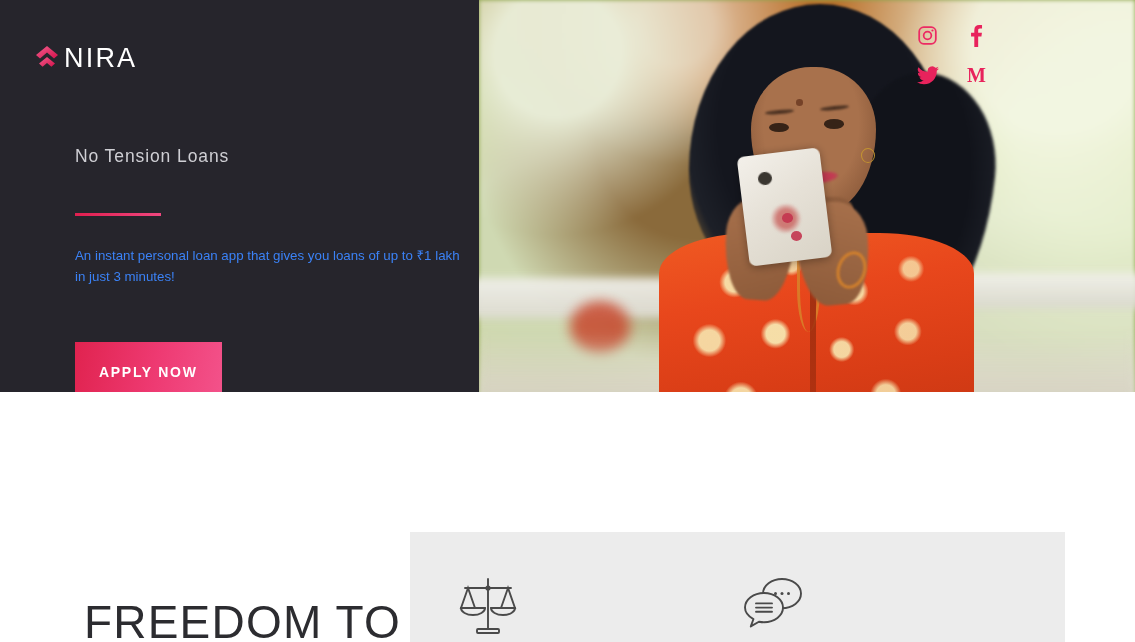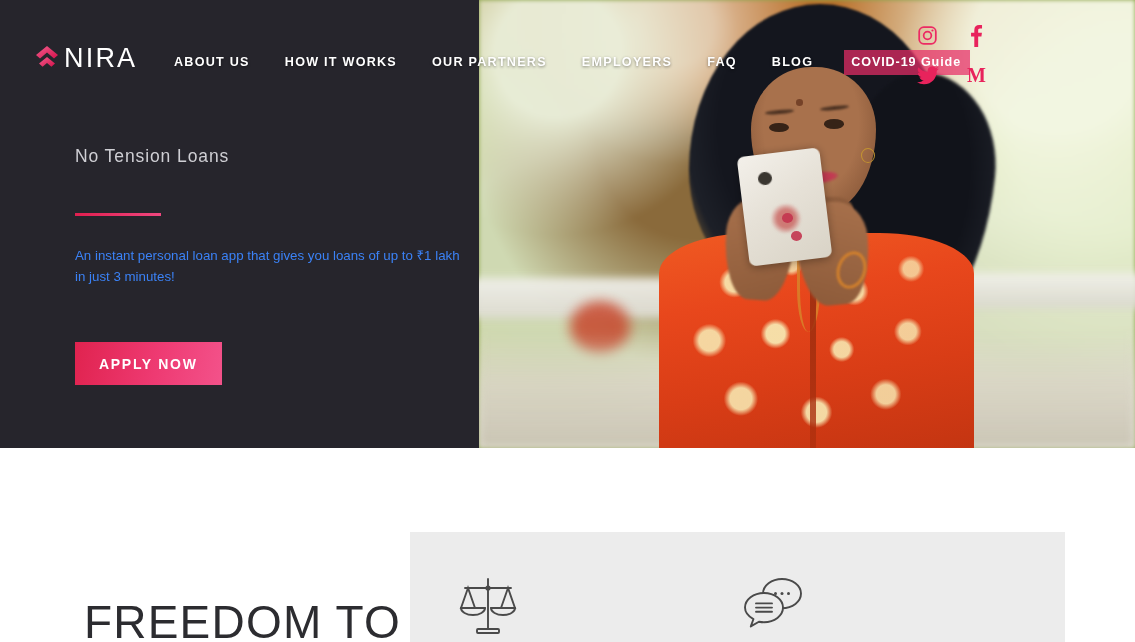--- a/index.html
+++ b/index.html
@@ -6,21 +6,21 @@
   html, body {
     width:1135px; height:642px;
     overflow:hidden;
     background:#ffffff;
     font-family:"Liberation Sans", sans-serif;
   }
 
   .page { position:relative; width:1135px; height:642px; background:#ffffff; }
 
   
-  .hero { position:absolute; left:0; top:0; width:1135px; height:448px; overflow:hidden; }
+  .hero { position:absolute; left:0; top:0; width:1135px; height:392px; overflow:hidden; }
 
   
   .hero-photo {
     position:absolute; left:479px; top:0; width:656px; height:448px;
     overflow:hidden;
     background:#8aa24a;
   }
   .photo-bg {
     position:absolute; inset:0;
     background:
@@ -244,21 +244,21 @@
     background:linear-gradient(90deg,#e01f4f 0%, #f0477f 100%);
   }
   .hero-sub {
     margin-top:30px; color:#3b82f6;
     font-size:13.3px; line-height:1.55; font-weight:400; width:396px;
   }
   .hero-cta {
     display:inline-block; margin-top:37px;
     background:linear-gradient(100deg,#e0234f 0%, #ee3a72 55%, #f3528a 100%);
     color:#ffffff; font-size:14px; font-weight:700; letter-spacing:1.7px;
-    padding:14px 24px 13px; border:none; cursor:pointer;
+    padding:22px 24px 13px; border:none; cursor:pointer;
     font-family:"Liberation Sans", sans-serif;
   }
 
   
   .below { position:absolute; left:0; top:448px; width:1135px; height:194px; background:#ffffff; }
   .freedom {
     position:absolute; left:84px; top:150px;
     color:#2c2c30; font-size:46px; font-weight:300; letter-spacing:1.2px;
     line-height:1.05; white-space:nowrap;
   }
@@ -340,29 +340,20 @@
               <stop offset="1" stop-color="#d4104a"></stop>
             </linearGradient>
           </defs>
           <path d="M13 2 L24 11 L20 14.5 L13 8.4 L6 14.5 L2 11 Z" fill="url(#lg)"></path>
           <path d="M13 13 L21 19.5 L17.4 22.8 L13 19 L8.6 22.8 L5 19.5 Z" fill="url(#lg)"></path>
         </svg>
       </span>
       <span class="logo-text">NIRA</span>
     </div>
 
-    <nav class="nav">
-      <span class="nav-item">ABOUT US</span>
-      <span class="nav-item">HOW IT WORKS</span>
-      <span class="nav-item">OUR PARTNERS</span>
-      <span class="nav-item">EMPLOYERS</span>
-      <span class="nav-item">FAQ</span>
-      <span class="nav-item">BLOG</span>
-      <span class="nav-badge">COVID-19 Guide</span>
-    </nav>
 
     <div class="social">
       <a title="Instagram">
         <svg width="21" height="21" viewBox="0 0 24 24" fill="none" stroke="#ec2a63" stroke-width="2">
           <rect x="2.5" y="2.5" width="19" height="19" rx="5.2"></rect>
           <circle cx="12" cy="12" r="4.4"></circle>
           <circle cx="17.7" cy="6.3" r="1.25" fill="#ec2a63" stroke="none"></circle>
         </svg>
       </a>
       <a title="Facebook">

